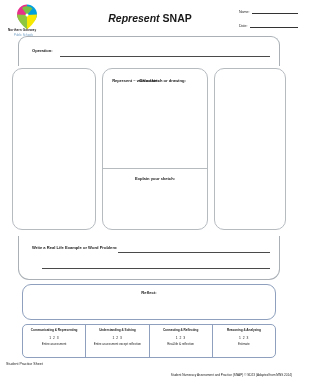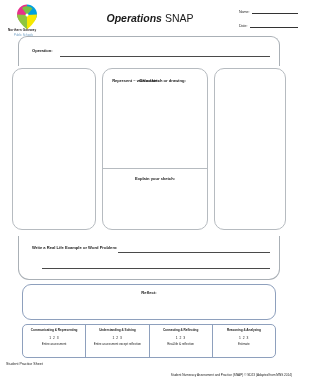--- a/index.html
+++ b/index.html
@@ -27,21 +27,21 @@
   .logo-sub{
     position:absolute;left:6px;top:29px;width:52px;
     font-size:2.9px;color:#6f9ec4;line-height:4px;text-align:left;
   }
 
   .title{
     position:absolute;left:90px;top:12px;width:120px;
     text-align:center;font-size:10.5px;color:#1a1a1a;white-space:nowrap;
   }
   .title .t-ital{font-style:italic;font-weight:600;}
-  .title .t-bold{font-weight:normal;font-style:normal;}
+  .title .t-bold{font-weight:bold;font-style:normal;}
 
   .field{position:absolute;font-size:3.6px;color:#222;white-space:nowrap;}
   .field .lbl{display:inline-block;vertical-align:bottom;}
   .field .rule{
     display:inline-block;vertical-align:bottom;
     width:52px;height:0;border-bottom:.6px solid #333;margin-left:2px;
   }
   .field-name{left:239px;top:10px;}
   .field-date{left:239px;top:24px;}
 
@@ -176,21 +176,21 @@
           <path d="M42 21 C42 32 30 44 22 51 L22 22 Z" fill="#f6e800"></path>
           <path d="M12 8 C17 3 28 4 33 9 L22 22 Z" fill="#7ac143"></path>
           <circle cx="22" cy="22" r="3" fill="#ffffff"></circle>
         </svg>
       </div>
       <div class="logo-name">Northern Gateway</div>
       <div class="logo-sub">Public Schools</div>
     </div>
 
     <div class="title">
-      <span class="t-ital">Operations</span><span>&nbsp;</span><span class="t-bold">SNAP</span>
+      <span class="t-ital">Represent</span><span>&nbsp;</span><span class="t-bold">SNAP</span>
     </div>
 
     <div class="field field-name">
       <span class="lbl">Name:</span><span class="rule"></span>
     </div>
 
     <div class="field field-date">
       <span class="lbl">Date:</span><span class="rule"></span>
     </div>
   </div>

